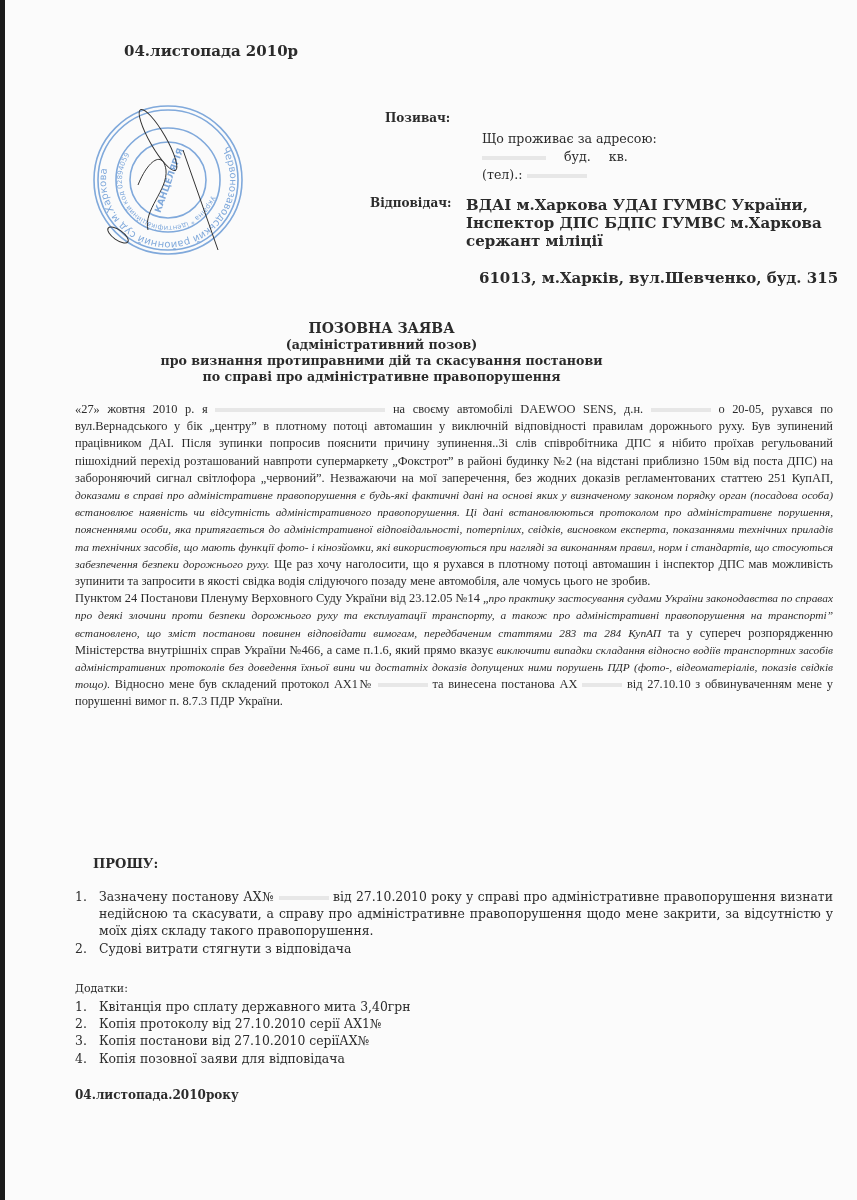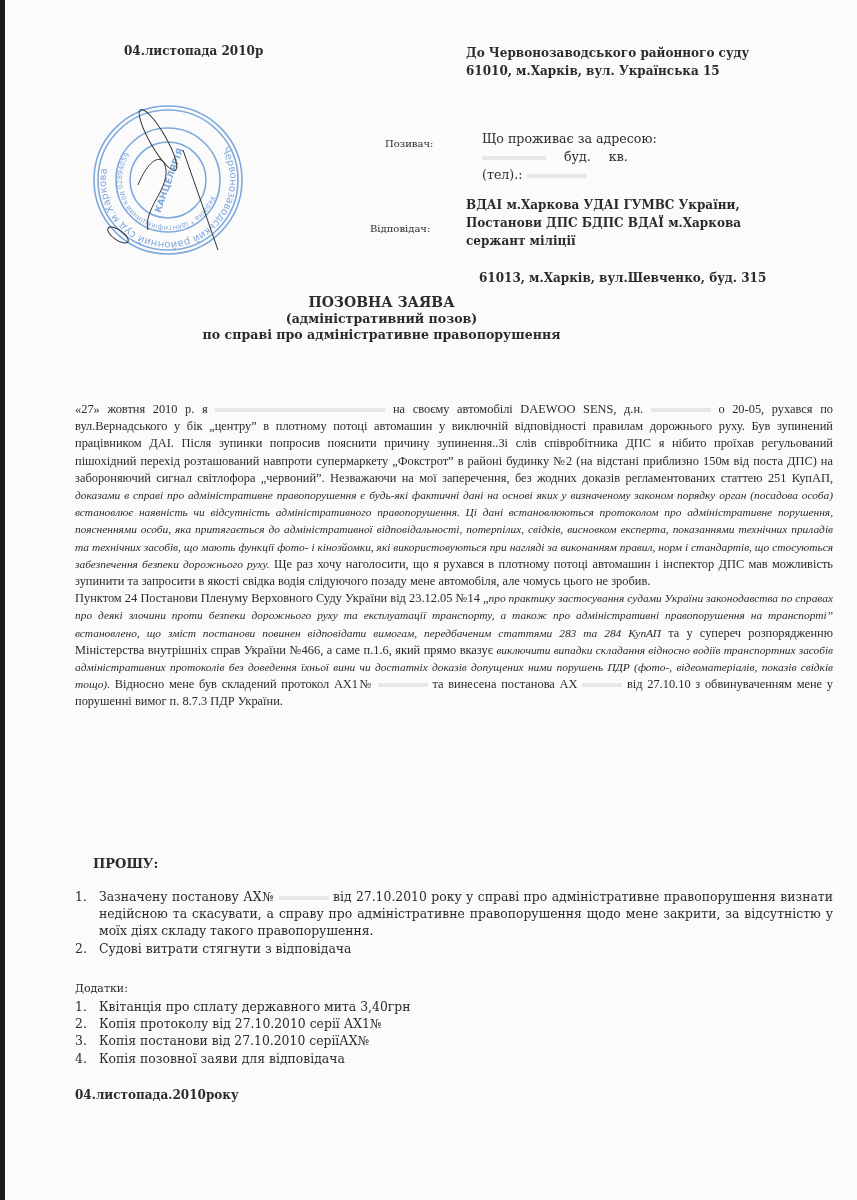--- a/index.html
+++ b/index.html
@@ -6,32 +6,32 @@
   body {
     width: 857px; height: 1200px; position: relative; overflow: hidden;
     background: #fbfbfb;
     font-family: "DejaVu Serif", "Liberation Serif", serif;
     color: #2b2b2b;
   }
   .edge { position: absolute; left: 0; top: 0; width: 5px; height: 1200px; background: #1a1a1a; }
   .page { position: absolute; left: 0; top: 0; width: 857px; height: 1200px; }
   .abs { position: absolute; white-space: nowrap; }
   .b { font-weight: bold; }
-  .hdr { font-size: 12px; line-height: 18px; }
+  .hdr { font-size: 15px; line-height: 18px; }
   .date-top { left: 124px; top: 42px; }
   .court { left: 466px; top: 44px; }
-  .lbl { font-size: 10px; font-weight: normal; margin-top: 27px; }
+  .lbl { font-size: 12px; font-weight: bold; }
   .plaintiff-label { left: 385px; top: 111px; }
   .plaintiff-block { left: 466px; top: 130px; font-size: 12.6px; line-height: 18px; font-weight: normal; margin-left: 16px; }
   .defendant-label { left: 370px; top: 196px; }
   .defendant-block { left: 466px; top: 196px; }
   .def-addr { left: 466px; top: 269px; margin-left: 13px; }
   .redact { display: inline-block; height: 4px; background: #dedede; vertical-align: middle; opacity: .7; }
 
-  .title-block { position: absolute; left: 0; width: 763px; top: 293px; text-align: center; font-weight: bold; font-size: 12.6px; line-height: 16px; }
+  .title-block { position: absolute; left: 0; width: 763px; top: 319px; text-align: center; font-weight: bold; font-size: 12.6px; line-height: 16px; }
   .title-block .t1 { font-size: 14px; line-height: 18px; }
 
   .body { position: absolute; left: 75px; top: 401px; width: 758px; font-size: 12.4px; line-height: 17.2px; text-align: justify; font-family: Liberation Serif, serif; }
   .body p { margin: 0; }
   .body i { font-size: 11.4px; }
   .indent { text-indent: 44px; }
   .prosu { position: absolute; left: 93px; top: 856px; font-weight: bold; font-size: 13px; }
   ol.req { position: absolute; left: 75px; top: 888px; width: 758px; margin: 0; padding: 0; list-style: none; font-size: 12.4px; line-height: 17.2px; text-align: justify; }
   ol.req li { position: relative; padding-left: 24px; }
   ol.req li .num { position: absolute; left: 0; top: 0; }
@@ -45,24 +45,20 @@
 </style>
 </head>
 <body>
 
 <div class="edge"></div>
 
 <div class="page">
 
   <div class="abs hdr b date-top">04.листопада 2010р</div>
 
-  <div class="abs hdr b court">
-    <div>До Червонозаводського районного суду</div>
-    <div>61010, м.Харків, вул. Українська 15</div>
-  </div>
 
   <svg class="stamp" viewBox="0 0 160 160">
     <defs>
       <path id="outerArc" d="M80,80 m-62,0 a62,62 0 1,1 124,0 a62,62 0 1,1 -124,0"></path>
       <path id="innerArc" d="M80,80 m-46,0 a46,46 0 1,1 92,0 a46,46 0 1,1 -92,0"></path>
     </defs>
     <g fill="none" stroke="#6b9bd6" stroke-width="1.6" opacity="0.85">
       <circle cx="80" cy="80" r="74"></circle>
       <circle cx="80" cy="80" r="70"></circle>
       <circle cx="80" cy="80" r="52"></circle>
@@ -94,28 +90,29 @@
     </div>
     <div>
       <span>(тел).:</span>
       <span class="redact" style="width:60px"></span>
     </div>
   </div>
 
   <div class="abs lbl defendant-label">Відповідач:</div>
   <div class="abs hdr b defendant-block">
     <div>ВДАІ м.Харкова УДАІ ГУМВС України,</div>
-    <div>Постанови ДПС БДПС ВДАЇ м.Харкова</div>
+    <div>Інспектор ДПС БДПС ГУМВС м.Харкова</div>
     <div>сержант міліції</div>
   </div>
   <div class="abs hdr b def-addr">61013, м.Харків, вул.Шевченко, буд. 315</div>
 
   <div class="title-block">
     <div class="t1">ПОЗОВНА ЗАЯВА</div>
     <div>(адміністративний позов)</div>
+    <div>про визнання протиправними дій та скасування постанови</div>
     <div>по справі про адміністративне правопорушення</div>
   </div>
 
   <div class="body">
     <p>
       <span>«27» жовтня 2010 р. я</span>
       <span class="redact" style="width:170px"></span>
       <span>на своєму автомобілі DAEWOO SENS, д.н.</span>
       <span class="redact" style="width:60px"></span>
       <span>о 20-05, рухався по вул.Вернадського у бік „центру” в плотному потоці автомашин у виключній відповідності правилам дорожнього руху. Був зупинений працівником ДАІ. Після зупинки попросив пояснити причину зупинення..Зі слів співробітника ДПС я нібито проїхав регульований пішохідний перехід розташований навпроти супермаркету „Фокстрот” в районі будинку №2 (на відстані приблизно 150м від поста ДПС) на забороняючий сигнал світлофора „червоний”.   Незважаючи на мої заперечення, без жодних доказів регламентованих статтею 251 КупАП,</span>

